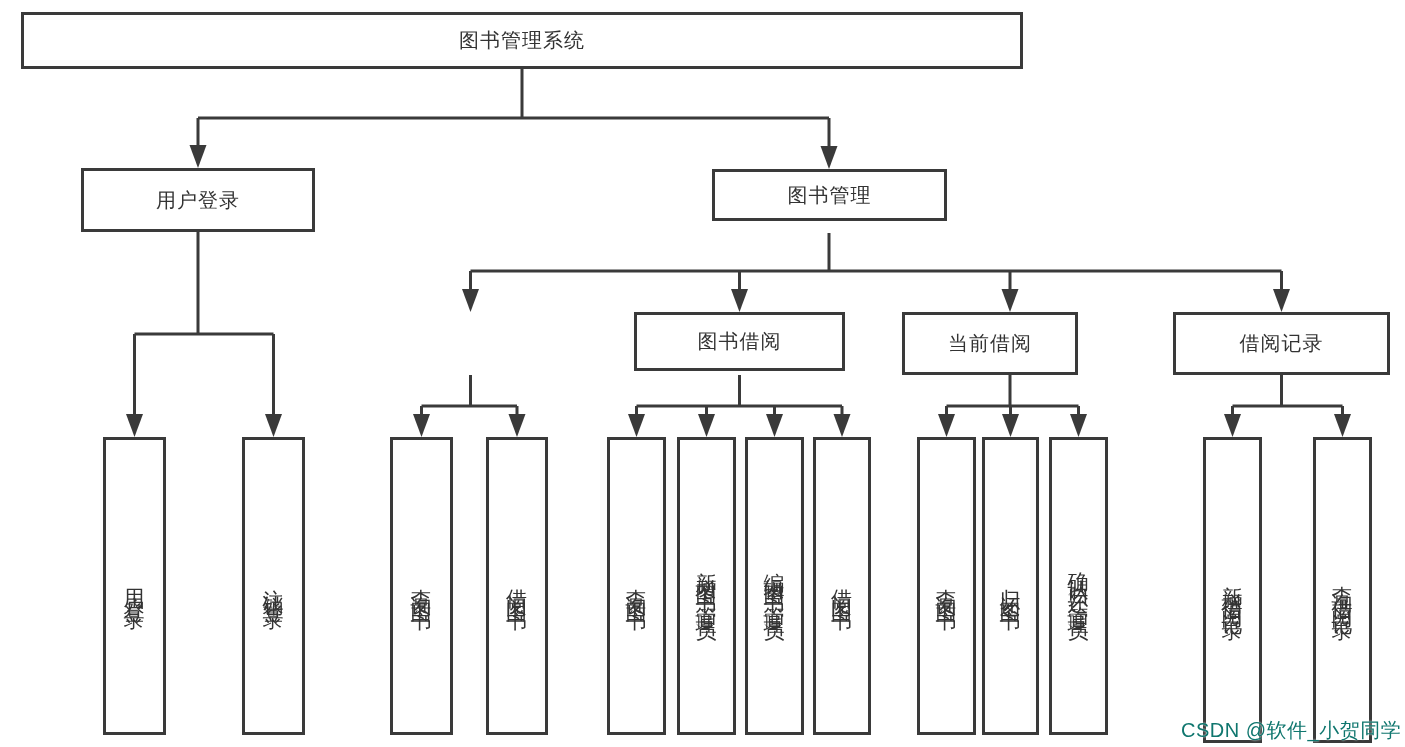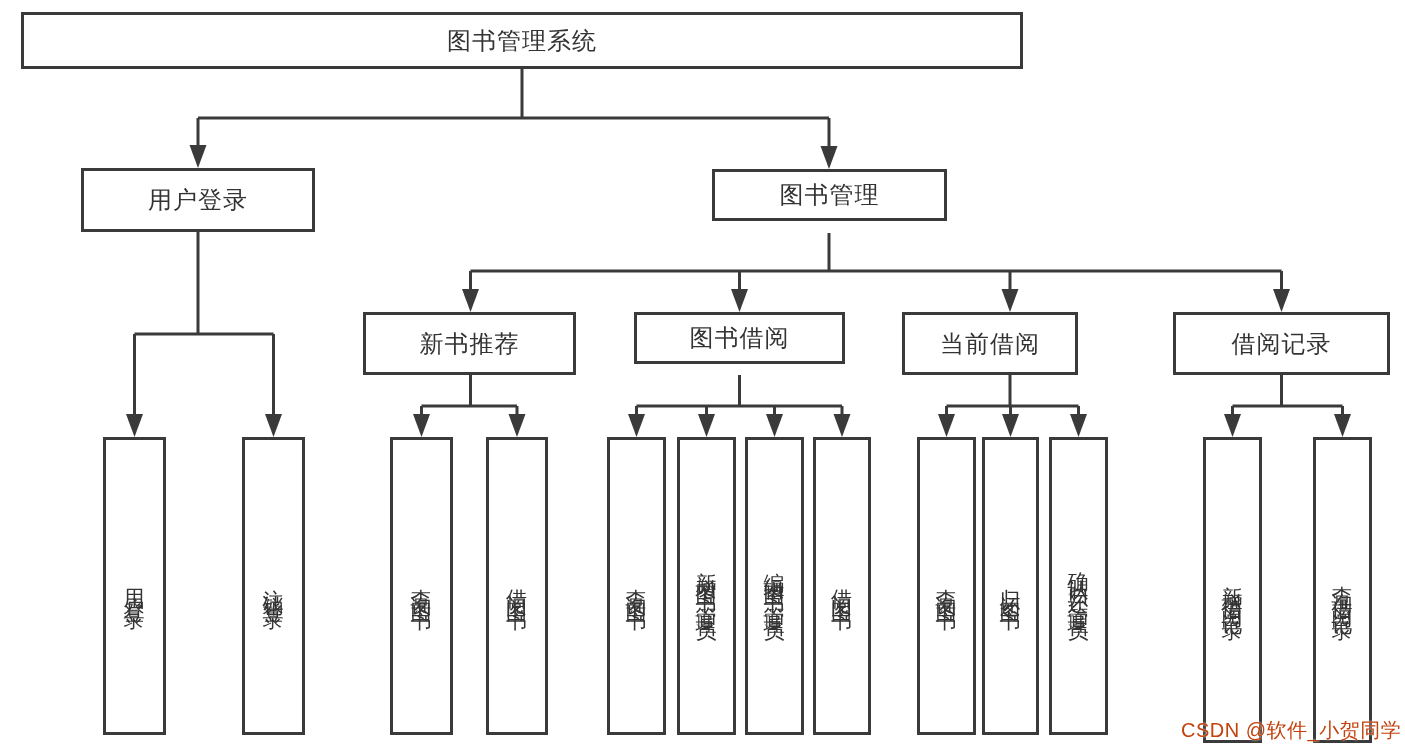--- a/index.html
+++ b/index.html
@@ -14,42 +14,42 @@
   .node {
     position: absolute;
     box-sizing: border-box;
     border: 3px solid #3a3a3a;
     background: #ffffff;
     display: flex;
     align-items: center;
     justify-content: center;
     color: #333333;
   }
-  .hnode { font-size: 24px; letter-spacing: 1px; }
+  .hnode { font-size: 20px; letter-spacing: 1px; }
   .leaf  { }
   .vlabel {
     writing-mode: vertical-rl;
     text-orientation: mixed;
     font-size: 21px;
     letter-spacing: 7px;
     color: #333333;
     line-height: 1;
   }
   #connectors {
     position: absolute;
     left: 0; top: 0;
     width: 1405px; height: 747px;
     pointer-events: none;
   }
   #watermark {
     position: absolute;
     left: 1181px;
     top: 717px;
     font-size: 20px;
-    color: #c2410c;
+    color: #0f766e;
     letter-spacing: 0.5px;
     text-shadow: 0 0 2px #ffffff;
     white-space: nowrap;
   }
 </style>
 </head>
 <body>
 
 <div id="canvas">
 
@@ -97,24 +97,21 @@
     <span>图书管理系统</span>
   </div>
 
   <div class="node hnode" style="left:81px; top:168px; width:234px; height:64px;">
     <span>用户登录</span>
   </div>
   <div class="node hnode" style="left:712px; top:169px; width:235px; height:52px;">
     <span>图书管理</span>
   </div>
 
-  <div class="node hnode" style="left:363px; top:312px; width:213px; height:63px;">
-    <span>新书推荐</span>
-  </div>
-  <div class="node hnode" style="left:634px; top:312px; width:211px; height:52px;">
+  <div class="node hnode" style="left:634px; top:312px; width:211px; height:59px;">
     <span>图书借阅</span>
   </div>
   <div class="node hnode" style="left:902px; top:312px; width:176px; height:63px;">
     <span>当前借阅</span>
   </div>
   <div class="node hnode" style="left:1173px; top:312px; width:217px; height:63px;">
     <span>借阅记录</span>
   </div>
 
   <div class="node leaf" style="left:103px; top:437px; width:63px; height:298px;">

